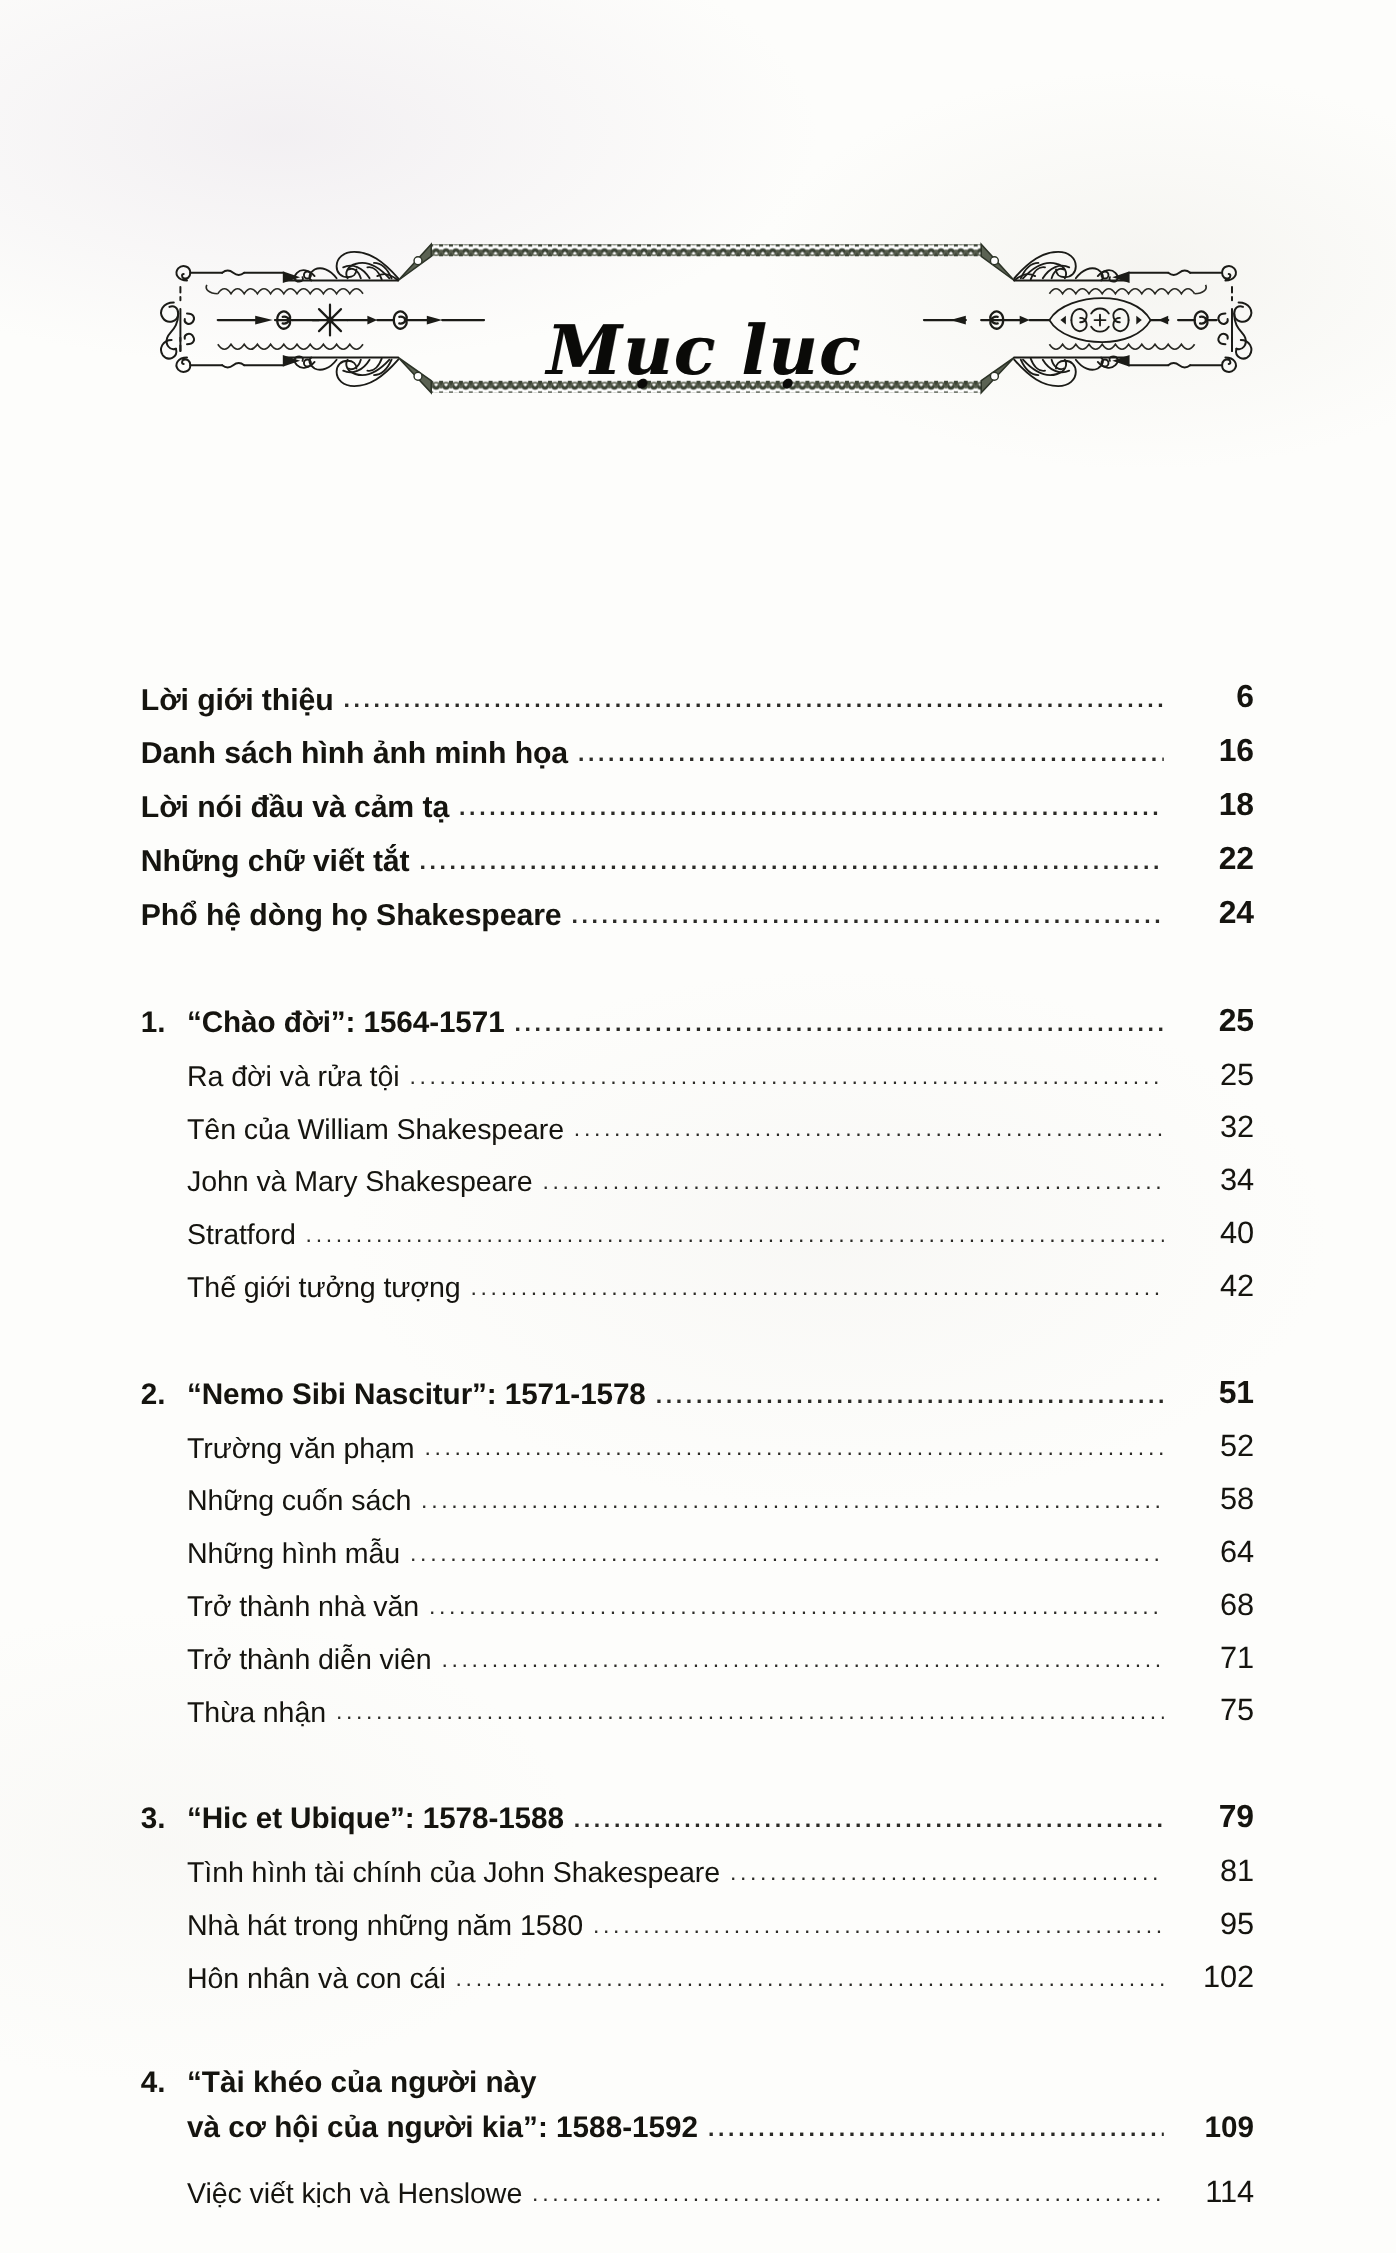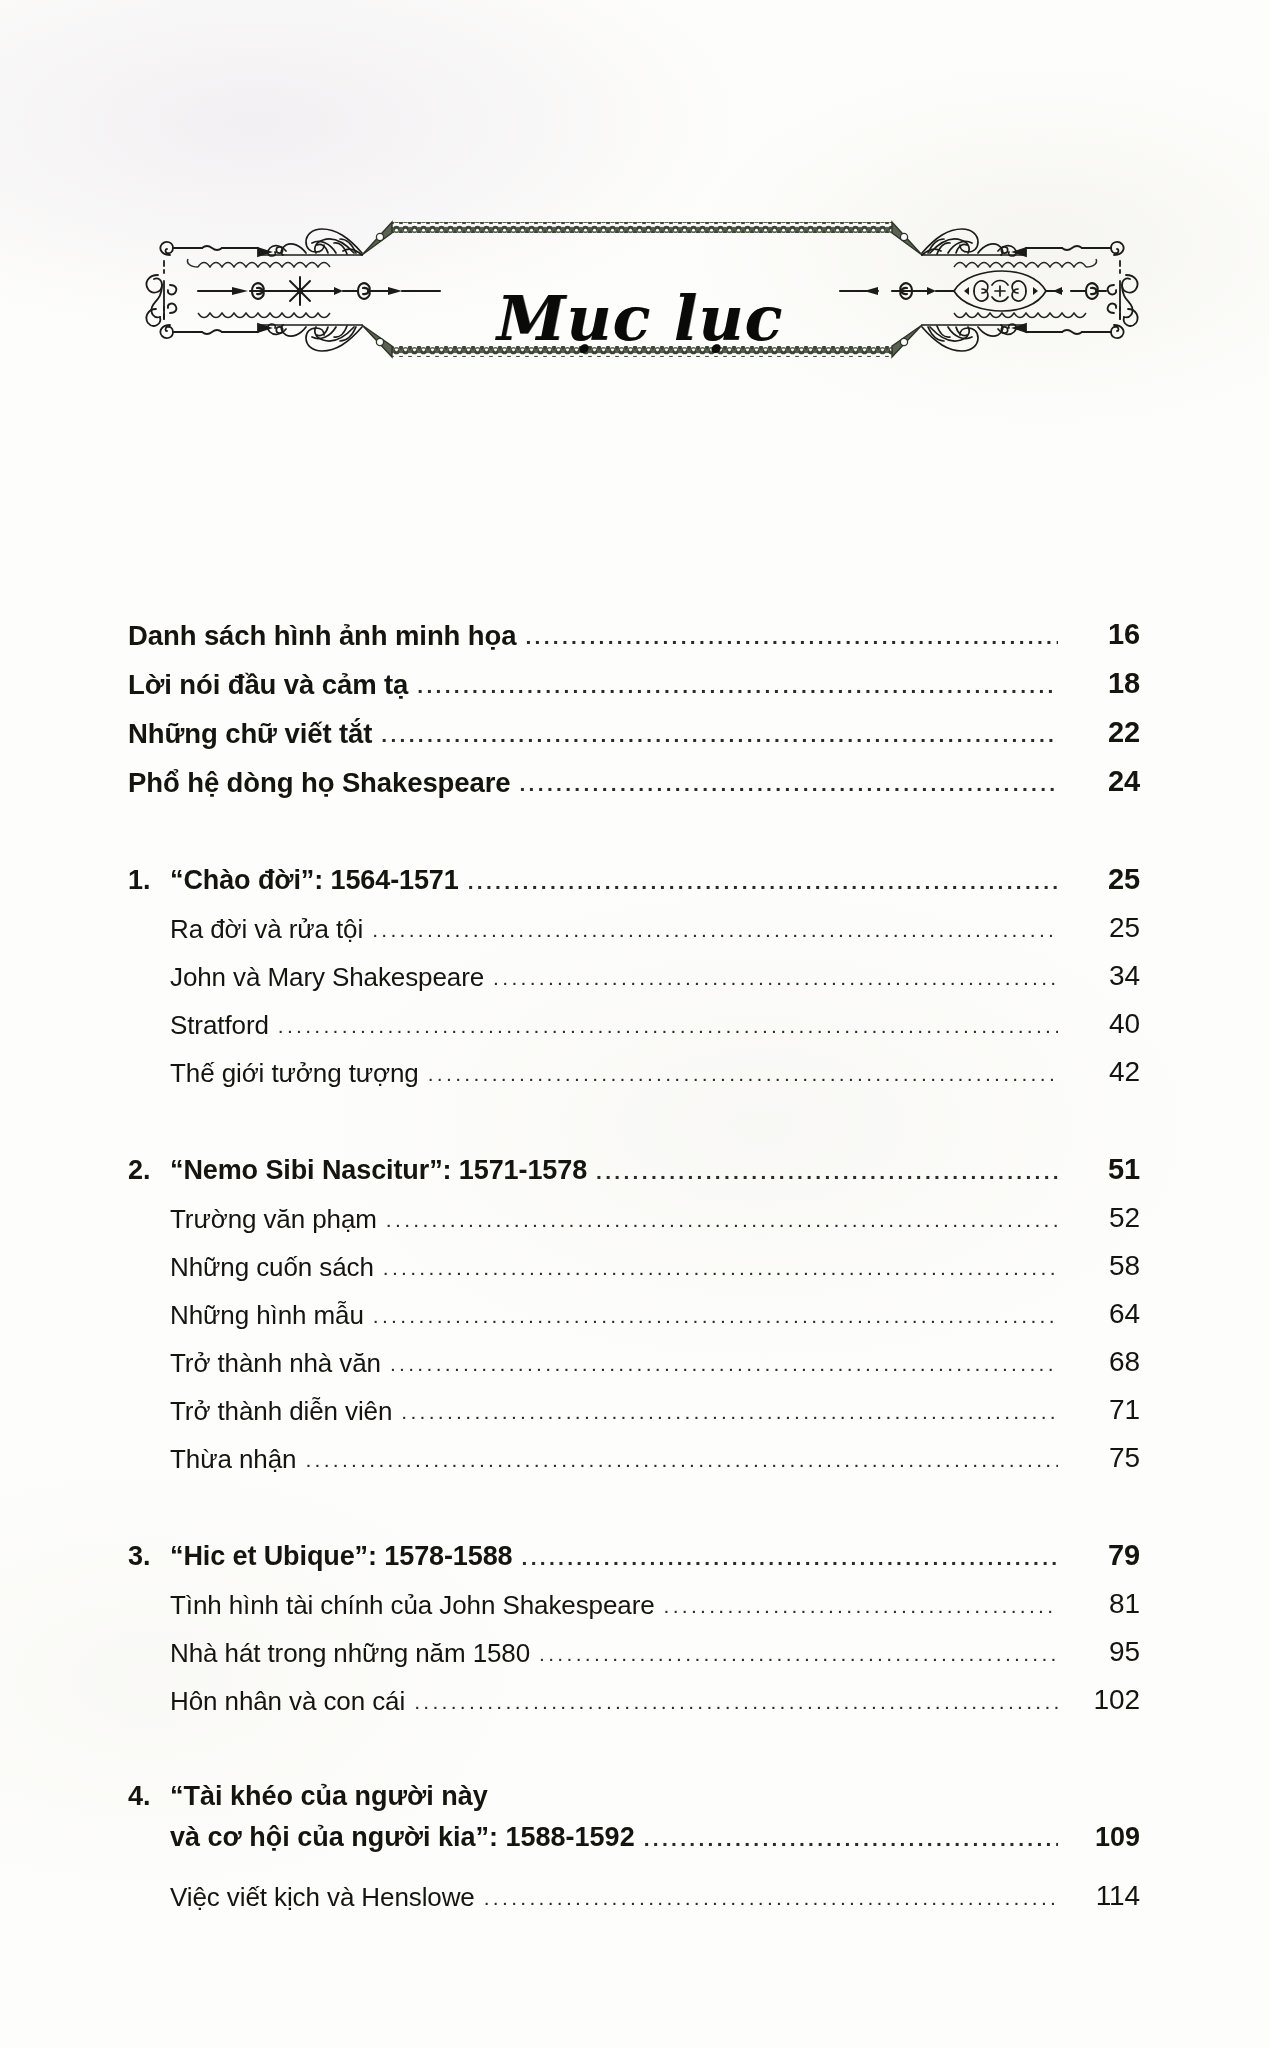--- a/index.html
+++ b/index.html
@@ -423,20 +423,25 @@
 
     <div class="title-block">
       <div class="title-text">Mục lục</div>
     </div>
   </div>
 
   <div class="toc">
 
     <div class="toc-group">
       <div class="entry front">
+        <span class="label">Lời giới thiệu</span>
+        <span class="leader"></span>
+        <span class="page-no">6</span>
+      </div>
+      <div class="entry front">
         <span class="label">Danh sách hình ảnh minh họa</span>
         <span class="leader"></span>
         <span class="page-no">16</span>
       </div>
       <div class="entry front">
         <span class="label">Lời nói đầu và cảm tạ</span>
         <span class="leader"></span>
         <span class="page-no">18</span>
       </div>
       <div class="entry front">
@@ -458,20 +463,26 @@
         <span class="num-col">1.</span>
         <span class="label">“Chào đời”: 1564-1571</span>
         <span class="leader"></span>
         <span class="page-no">25</span>
       </div>
       <div class="entry sub">
         <span class="indent-sub"></span>
         <span class="label">Ra đời và rửa tội</span>
         <span class="leader"></span>
         <span class="page-no">25</span>
+      </div>
+      <div class="entry sub">
+        <span class="indent-sub"></span>
+        <span class="label">Tên của William Shakespeare</span>
+        <span class="leader"></span>
+        <span class="page-no">32</span>
       </div>
       <div class="entry sub">
         <span class="indent-sub"></span>
         <span class="label">John và Mary Shakespeare</span>
         <span class="leader"></span>
         <span class="page-no">34</span>
       </div>
       <div class="entry sub">
         <span class="indent-sub"></span>
         <span class="label">Stratford</span>

